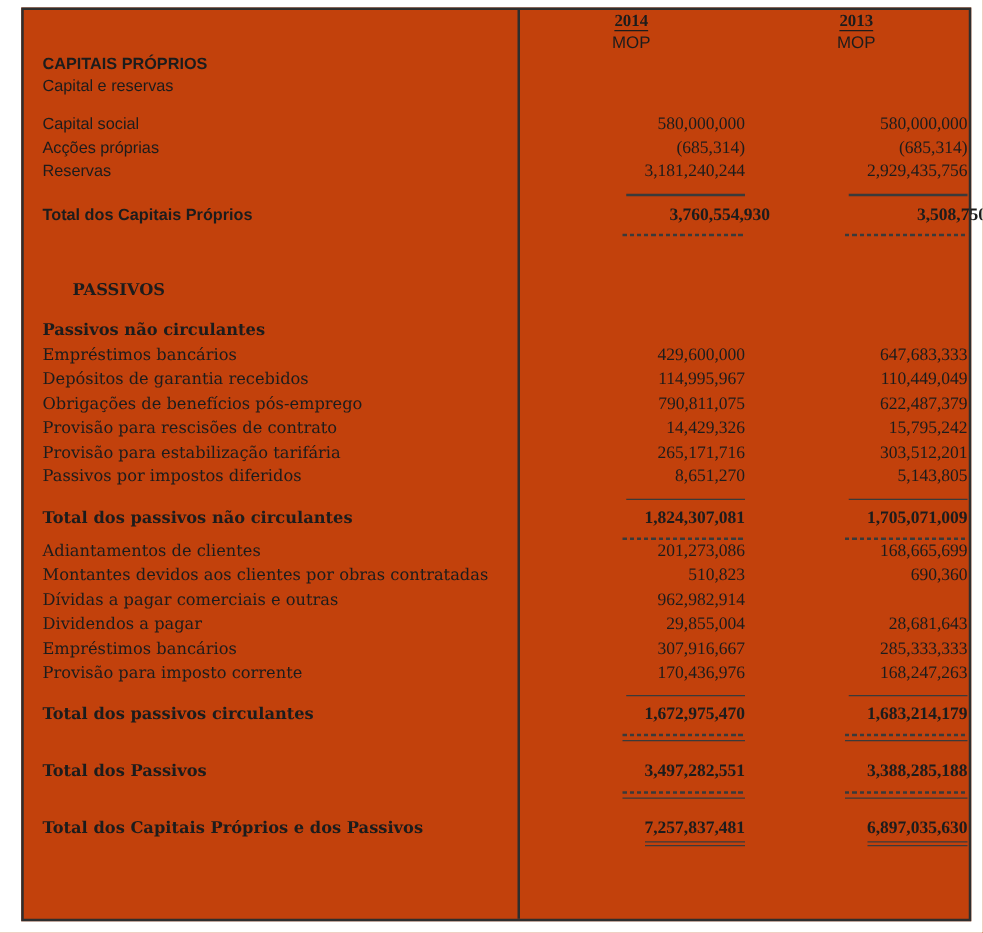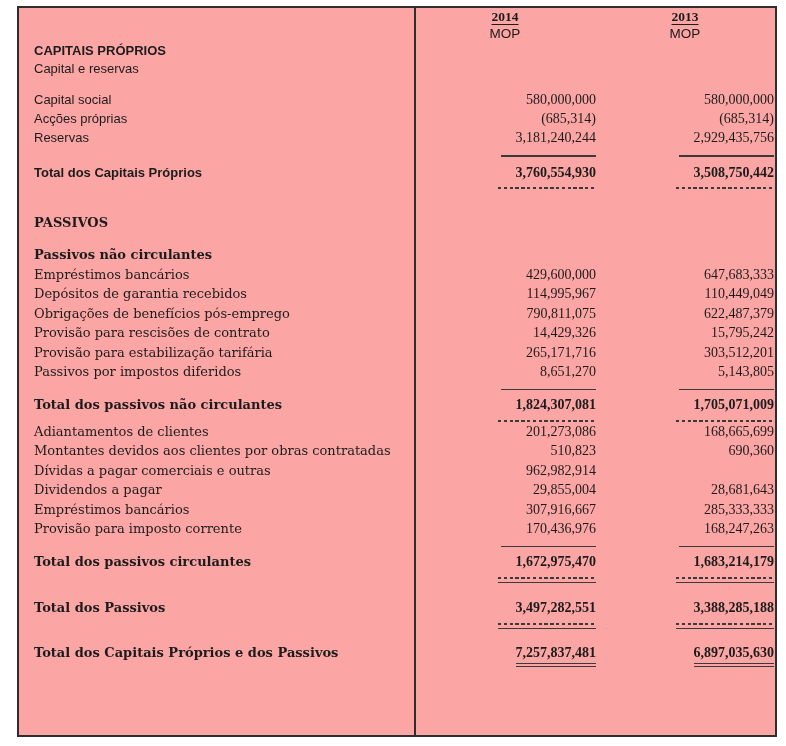--- a/index.html
+++ b/index.html
@@ -15,21 +15,21 @@
     font-family: "Liberation Serif", serif;
   }
   .sheet {
     position: absolute;
     left: 17px;
     top: 6px;
     width: 760px;
     height: 731px;
     border: 2px solid #2e2e2e;
     box-sizing: border-box;
-    background: #fca5a5;
+    background: #c2410c;
   }
   .vline {
     position: absolute;
     left: 395px;
     top: 0;
     bottom: 0;
     width: 2px;
     background: #2e2e2e;
   }
   
@@ -95,28 +95,28 @@
     margin-top: 3px;
   }
   
   .du {
     display: inline-block;
     padding-bottom: 1px;
     border-bottom: 4px double #3a3a3a;
   }
   
   .mt5  { margin-top: 5px; }
-  .mt6  { margin-top: 6px; }
+  .mt6  { margin-top: 6px; gap: 20px; }
   .mt7  { margin-top: 7px; }
   .mt8  { margin-top: 8px; }
   .mt12 { margin-top: 12px; }
   .mt13 { margin-top: 13px; }
   .mt14 { margin-top: 14px; }
   .mt15 { margin-top: 15px; }
-  .mt23 { margin-top: 24px; }
+  .mt23 { margin-top: 34px; padding-left: 24px; }
   .mt25 { margin-top: 25px; }
 </style>
 </head>
 <body>
 
 <div class="sheet">
   <div class="vline"></div>
 
   <div class="r">
     <div class="lab"></div>

